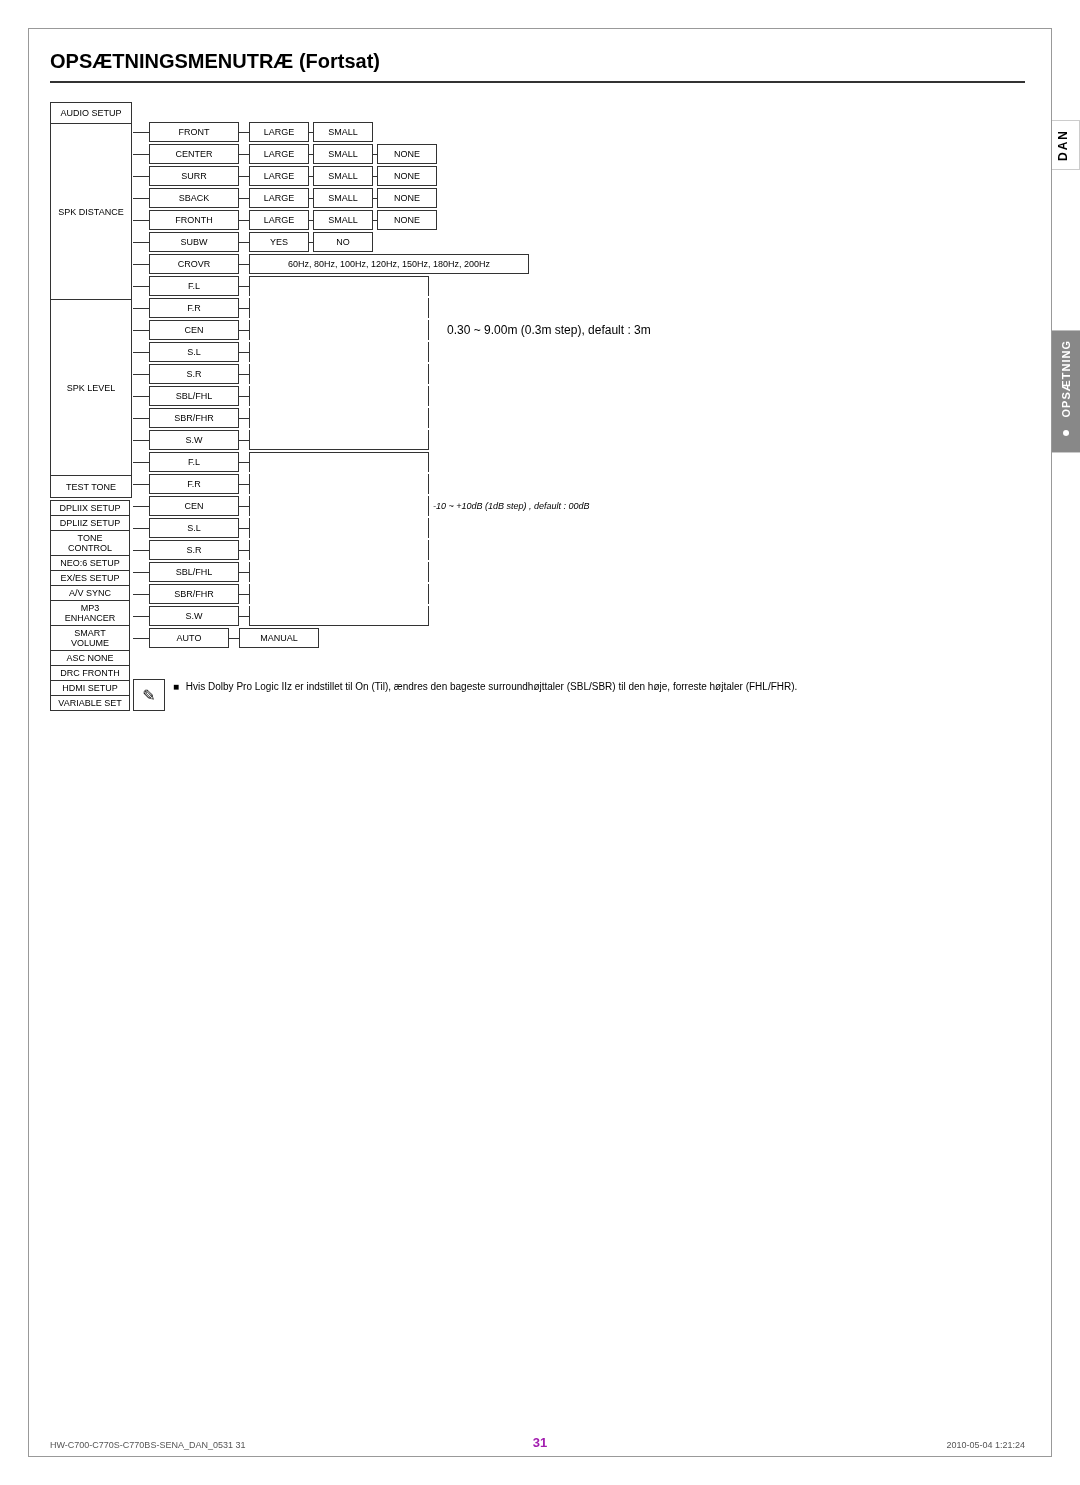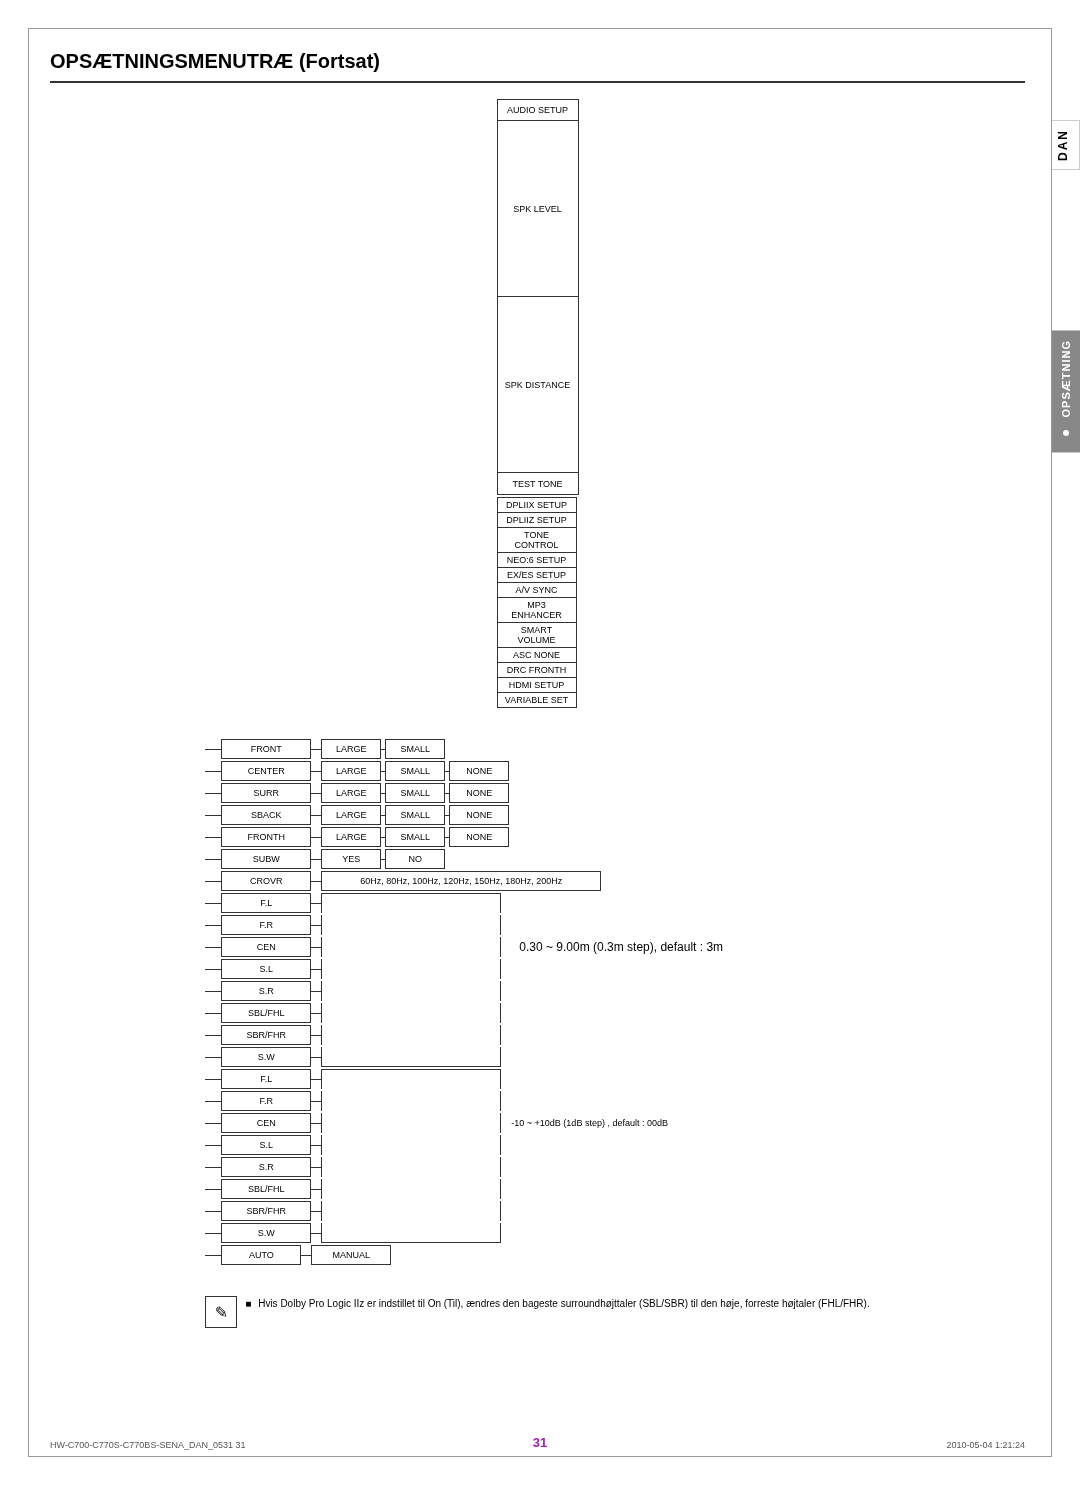--- a/index.html
+++ b/index.html
@@ -196,30 +196,30 @@
 
 <div class="opsaetning-tab">
   <span class="bullet">●</span>
   <span>OPSÆTNING</span>
 </div>
 
 <div class="content">
 
   <div class="page-title">OPSÆTNINGSMENUTRÆ (Fortsat)</div>
 
-  <div style="display:flex; flex-direction:column; align-items:center; gap:8px;">
+  <div style="display:flex; flex-direction:row; align-items:flex-end; gap:1px;">
 
     <div style="display:flex; flex-direction:column; width:82px; min-width:82px;">
 
       <div style="border:1px solid #333; padding:2px 3px; font-size:9px; text-align:center; background:#fff; height:22px; display:flex; align-items:center; justify-content:center;">AUDIO SETUP</div>
 
 
+      <div style="border:1px solid #333; border-top:none; font-size:9px; text-align:center; background:#fff; height:176px; display:flex; align-items:center; justify-content:center;">SPK DISTANCE</div>
+
       <div style="border:1px solid #333; border-top:none; font-size:9px; text-align:center; background:#fff; height:176px; display:flex; align-items:center; justify-content:center;">SPK LEVEL</div>
-
-      <div style="border:1px solid #333; border-top:none; font-size:9px; text-align:center; background:#fff; height:176px; display:flex; align-items:center; justify-content:center;">SPK DISTANCE</div>
 
       <div style="border:1px solid #333; border-top:none; padding:2px 3px; font-size:9px; text-align:center; background:#fff; height:22px; display:flex; align-items:center; justify-content:center;">TEST TONE</div>
 
       <div class="bottom-sidebar">
         <div class="sb-item">DPLIIX SETUP</div>
         <div class="sb-item">DPLIIZ SETUP</div>
         <div class="sb-item">TONE CONTROL</div>
         <div class="sb-item">NEO:6 SETUP</div>
         <div class="sb-item">EX/ES SETUP</div>
         <div class="sb-item">A/V SYNC</div>
@@ -375,21 +375,21 @@
         <div class="box box-wide">F.R</div>
         <div style="width:10px; height:1px; background:#333;"></div>
         <div style="border-left:1px solid #333; border-right:1px solid #333; padding:1px 5px; font-size:9px; background:#fff; min-width:180px; height:20px;"></div>
       </div>
 
       <div class="spk-row">
         <div style="width:16px; height:1px; background:#333;"></div>
         <div class="box box-wide">CEN</div>
         <div style="width:10px; height:1px; background:#333;"></div>
         <div style="border-left:1px solid #333; border-right:1px solid #333; padding:1px 5px; font-size:9px; background:#fff; min-width:180px; height:20px;"></div>
-        <div style="margin-left:10px; font-size:9px; white-space:nowrap;">-10 ~ +10dB (1dB step) , default : 00dB</div>
+        <div style="margin-left:4px; font-size:9px; white-space:nowrap;font-style:italic;">-10 ~ +10dB (1dB step) , default : 00dB</div>
       </div>
 
       <div class="spk-row">
         <div style="width:16px; height:1px; background:#333;"></div>
         <div class="box box-wide">S.L</div>
         <div style="width:10px; height:1px; background:#333;"></div>
         <div style="border-left:1px solid #333; border-right:1px solid #333; padding:1px 5px; font-size:9px; background:#fff; min-width:180px; height:20px;"></div>
       </div>
 
       <div class="spk-row">

